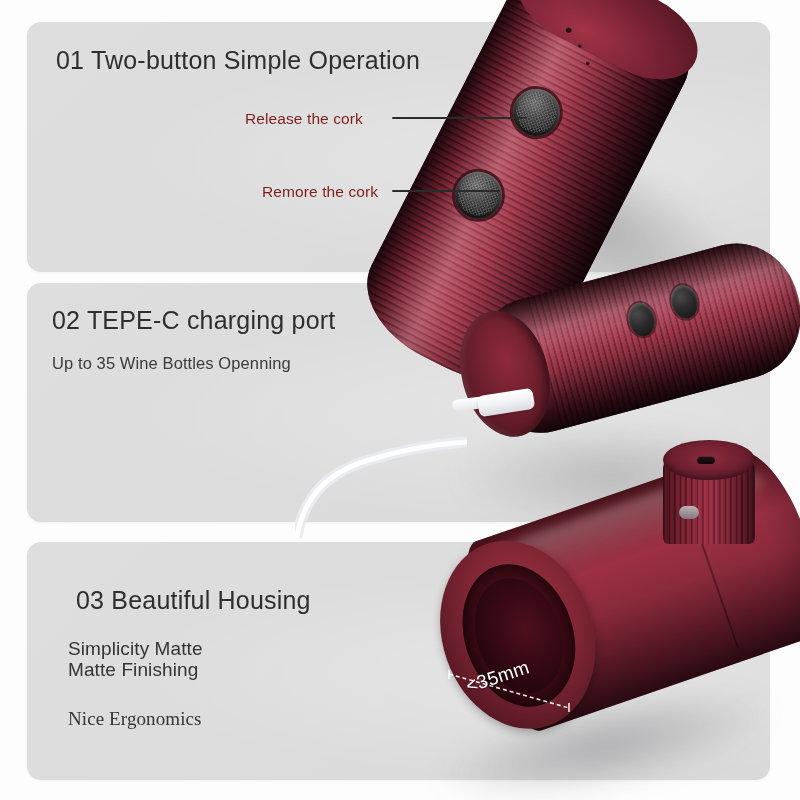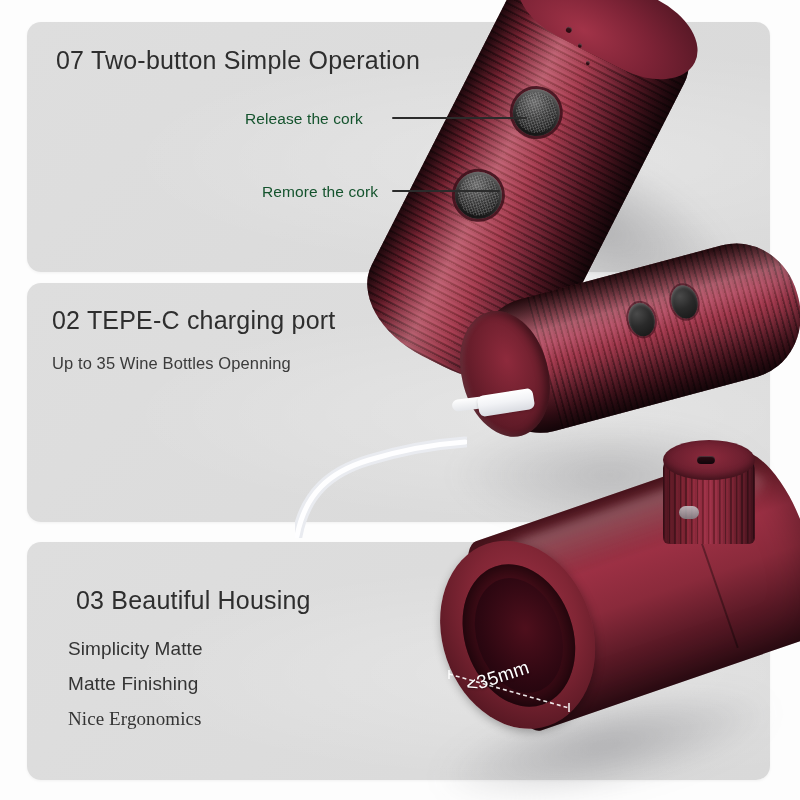--- a/index.html
+++ b/index.html
@@ -32,39 +32,39 @@
     position:absolute; z-index:6;
     font-size:25px; font-weight:400; color:#2e2e2e;
     letter-spacing:.2px; white-space:nowrap;
   }
   .sub{
     position:absolute; z-index:6;
     font-size:16.5px; color:#3b3b3b; white-space:nowrap; letter-spacing:.1px;
   }
   .callout{
     position:absolute; z-index:8;
-    font-size:15.5px; color:#14532d; white-space:nowrap; letter-spacing:.1px;
+    font-size:15.5px; color:#7f1d1d; white-space:nowrap; letter-spacing:.1px;
   }
   .bullet{
     position:absolute; z-index:6;
     font-size:19px; color:#343434; white-space:nowrap; letter-spacing:.1px;
   }
 
   #h1{ left:56px; top:46px; }
   #h2{ left:52px; top:306px; }
   #h3{ left:76px; top:586px; }
 
   #sub2a{ left:52px;  top:354px; }
   #sub2b{ left:104px; top:381px; }
 
   #c1{ left:245px; top:110px; }
   #c2{ left:246px; top:183px;margin-left:16px; }
 
   #b1{ left:68px; top:638px; }
-  #b2{ left:68px; top:673px; }
+  #b2{ left:68px; top:659px; }
   #b3{ left:68px; top:708px;font-family:Liberation Serif, serif; }
 
   
   .leader{
     position:absolute; z-index:7; height:2px;
     background:#2b2b2b; border-radius:1px;
   }
   #l1{ left:392px; top:117px; width:135px; }
   #l2{ left:392px; top:190px; width:108px; }
 
@@ -321,21 +321,21 @@
     <div class="pin" id="pin1"></div>
     <div class="pin" id="pin2"></div>
     <div class="pin" id="pin3"></div>
     <div class="btn" id="btnA"></div>
     <div class="btn" id="btnB"></div>
   </div>
 
   <div class="leader" id="l1"></div>
   <div class="leader" id="l2"></div>
 
-  <div class="headline" id="h1">07 Two-button Simple Operation</div>
+  <div class="headline" id="h1">01 Two-button Simple Operation</div>
   <div class="callout" id="c1">Release the cork</div>
   <div class="callout" id="c2">Remore the cork</div>
 
   <div class="panel" id="panel2"></div>
 
   <div id="shadow2"></div>
 
   <div id="dev2">
     <div class="barrel2"></div>
     <div class="ribs2"></div>

